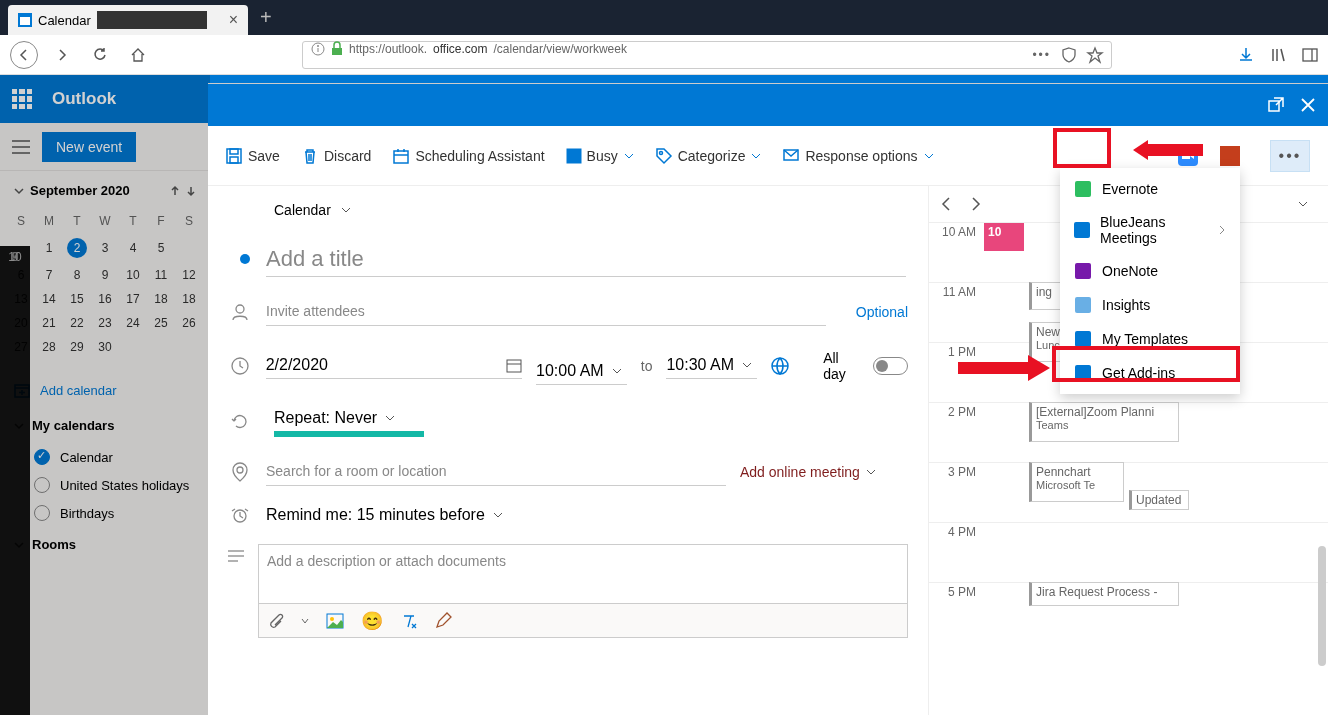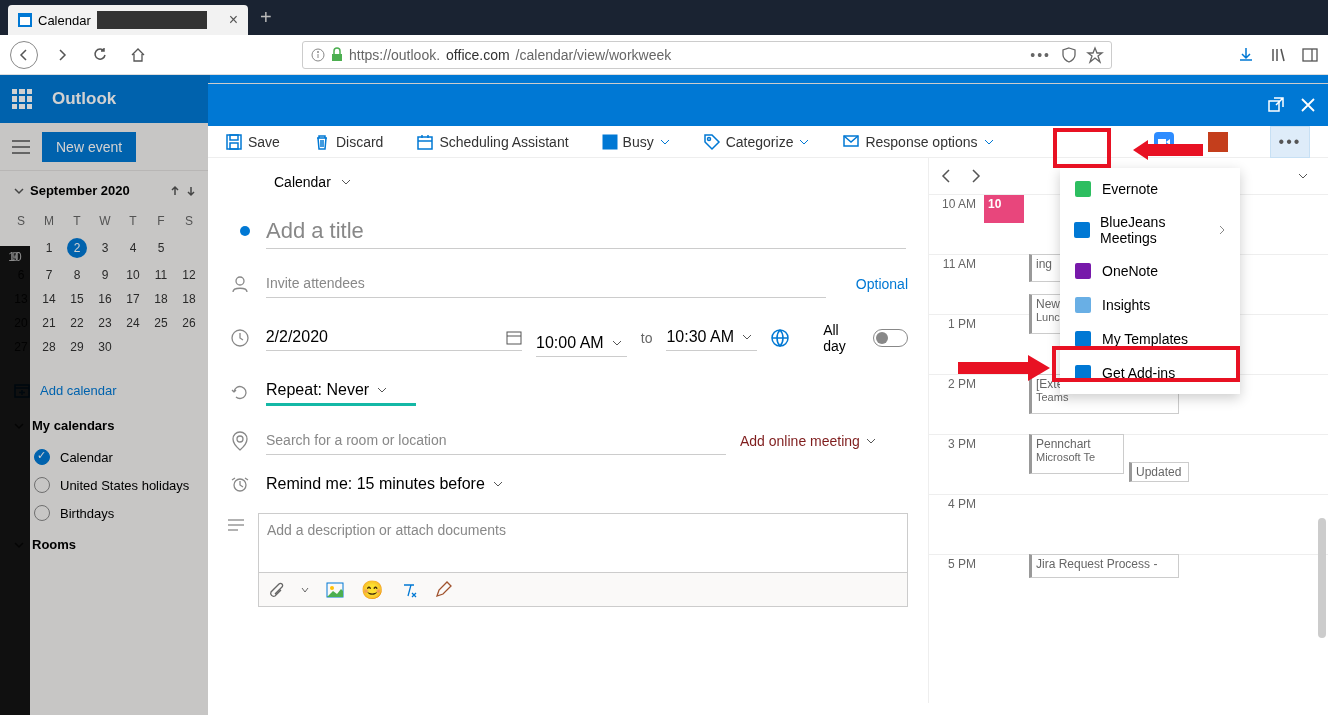--- a/index.html
+++ b/index.html
@@ -8,21 +8,21 @@
 
 .browser-tabs { height: 35px; background: #1a2332; display: flex; align-items: center; padding-left: 8px; }
 .tab { display: flex; align-items: center; background: #f2f2f2; height: 30px; padding: 0 10px; margin-top: 5px; border-radius: 4px 4px 0 0; width: 240px; font-size: 13px; gap: 6px; }
 .tab-close { margin-left: auto; font-size: 16px; cursor: pointer; color: #555; }
 .tab-redacted { width: 110px; height: 18px; background: #333; }
 .new-tab { color: #bbb; font-size: 20px; margin-left: 12px; cursor: pointer; }
 .browser-bar { height: 40px; background: #fff; border-bottom: 1px solid #ddd; display: flex; align-items: center; padding: 0 10px; gap: 10px; }
 .nav-btn { width: 28px; height: 28px; display: inline-flex; align-items: center; justify-content: center; cursor: pointer; border-radius: 50%; }
 .nav-btn.back { border: 1px solid #888; }
 .nav-btn svg { stroke: #555; }
-.url-bar { flex: 1; max-width: 810px; height: 28px; border: 1px solid #ccc; border-radius: 3px; display: flex; align-items: center; padding: 0 8px; gap: 6px; font-size: 14px; color: #666; margin-left: 140px; }
+.url-bar { flex: 1; max-width: 810px; height: 28px; border: 1px solid #ccc; border-radius: 3px; display: flex; padding: 0 8px; gap: 6px; font-size: 12px; color: #666; margin-left: 140px; }
 .url-host { color: #333; }
 .url-right { margin-left: auto; display: flex; gap: 10px; align-items: center; }
 .right-icons { display: flex; gap: 16px; margin-left: auto; align-items: center; }
 
 
 .outlook-header { height: 48px; background: #0078d4; color: #fff; display: flex; align-items: center; padding: 0 12px; }
 .waffle { width: 20px; height: 20px; display: grid; grid-template-columns: repeat(3,1fr); gap: 2px; margin-right: 20px; cursor: pointer; }
 .waffle span { background: #fff; }
 .outlook-title { font-size: 17px; font-weight: 600; }
 
@@ -47,21 +47,21 @@
 .cal-radio.checked { background: #0078d4; border-color: #0078d4; position: relative; }
 .cal-radio.checked::after { content: "✓"; color: #fff; font-size: 11px; position: absolute; top: -1px; left: 2px; }
 
 
 .dim { position: absolute; left: 0; top: 75px; width: 210px; bottom: 0; background: rgba(0,0,0,0.18); pointer-events: none; z-index: 5; }
 
 
 .compose { position: absolute; left: 208px; top: 83px; right: 0; bottom: 0; background: #fff; z-index: 10; border-top: 1px solid #ccc; }
 .compose-hdr { height: 42px; background: #0078d4; display: flex; align-items: center; justify-content: flex-end; padding: 0 12px; gap: 16px; }
 .compose-hdr svg { stroke: #fff; cursor: pointer; }
-.compose-toolbar { height: 32px; display: flex; align-items: center; gap: 34px; padding: 0 18px; border-bottom: 1px solid #eee; }
+.compose-toolbar { height: 60px; display: flex; align-items: center; gap: 22px; padding: 0 18px; border-bottom: 1px solid #eee; }
 .tb-item { display: flex; align-items: center; gap: 6px; font-size: 14px; color: #333; cursor: pointer; }
 .tb-item svg { stroke: #0078d4; fill: none; }
 .tb-more { width: 40px; height: 32px; background: #deecf9; border: 1px solid #c7e0f4; display: flex; align-items: center; justify-content: center; cursor: pointer; margin-left: 8px; }
 
 .compose-body { display: flex; height: calc(100% - 86px); }
 .form-col { width: 720px; padding: 10px 20px 0 20px; }
 .sched-col { flex: 1; border-left: 1px solid #eee; position: relative; padding-top: 6px; }
 
 .form-row { display: flex; align-items: center; gap: 14px; padding: 10px 0; position: relative; }
 .row-icon { width: 24px; color: #888; display: flex; justify-content: center; }
@@ -461,21 +461,21 @@
             <div class="toggle"></div>
           </div>
       </div>
 
       <div class="form-row">
         <div class="row-icon">
             <svg width="18" height="18" fill="none" stroke="#888" stroke-width="1.3">
               <path d="M3 9 A6 6 0 1 1 5 14 M3 9 L1 7 M3 9 L5 7"></path>
             </svg>
           </div>
-        <div class="date-box" style="width:150px;border-bottom:3px solid #14b8a6;">
+        <div class="date-box" style="width:150px;border-bottom:6px solid #14b8a6;margin-left:8px;">
             <span>Repeat: Never</span>
             <svg width="10" height="10" stroke="#555" fill="none">
               <path d="M1 3 L5 7 L9 3"></path>
             </svg>
           </div>
       </div>
 
       <div class="form-row">
         <div class="row-icon">
             <svg width="16" height="20" fill="none" stroke="#888" stroke-width="1.3">

